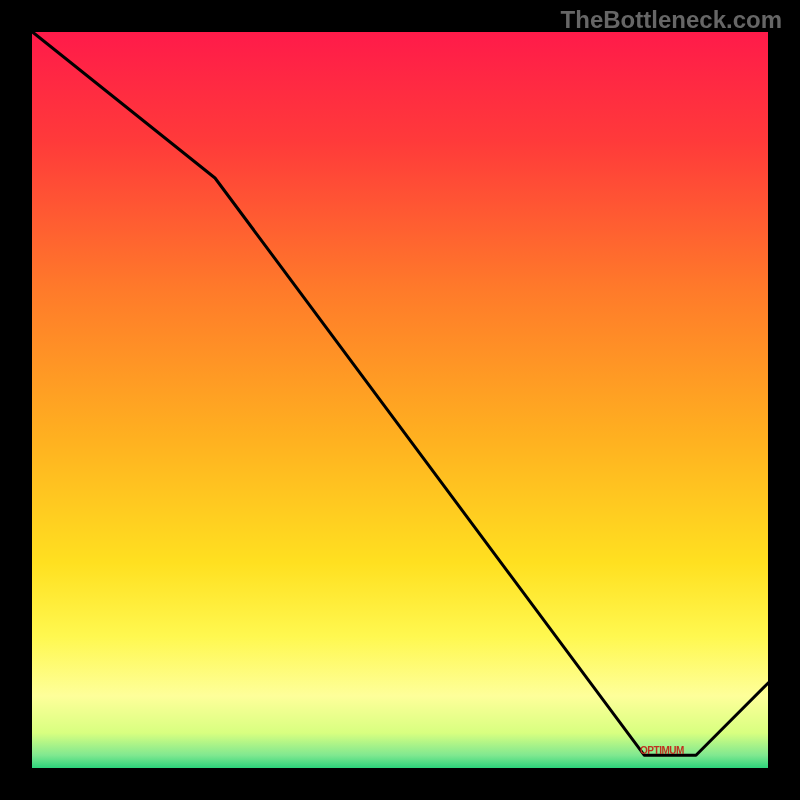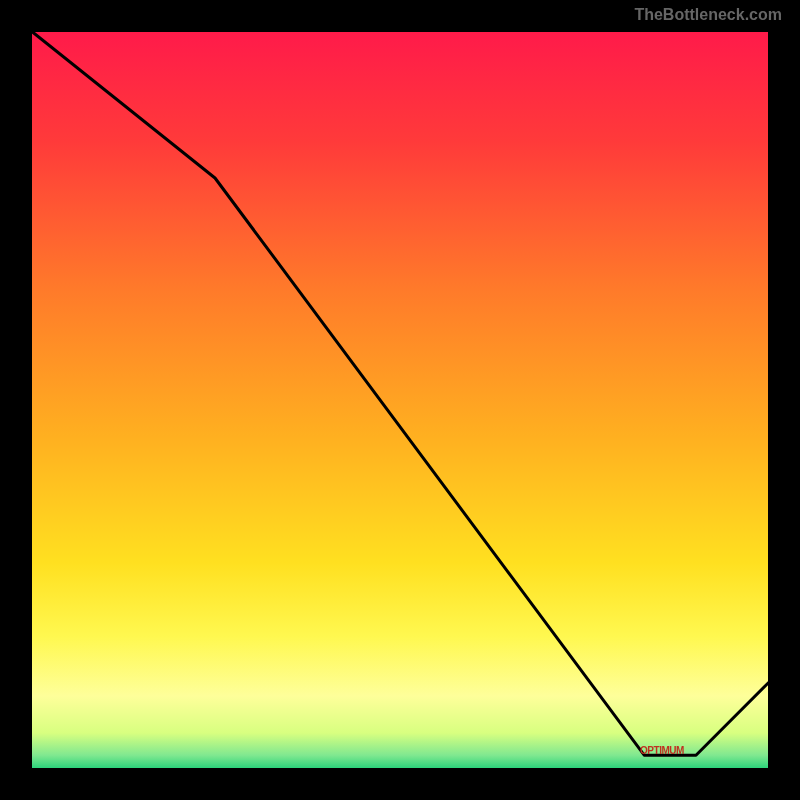--- a/index.html
+++ b/index.html
@@ -9,21 +9,21 @@
     background: #000;
     position: relative;
     font-family: Arial, sans-serif;
     overflow: hidden;
   }
   .watermark {
     position: absolute;
     top: 6px;
     right: 18px;
     color: #666;
-    font-size: 16px;
+    font-size: 24px;
     font-weight: bold;
     z-index: 10;
   }
   .plot-frame {
     position: absolute;
     top: 30px;
     left: 30px;
     width: 740px;
     height: 740px;
     background: #fca5a5;

